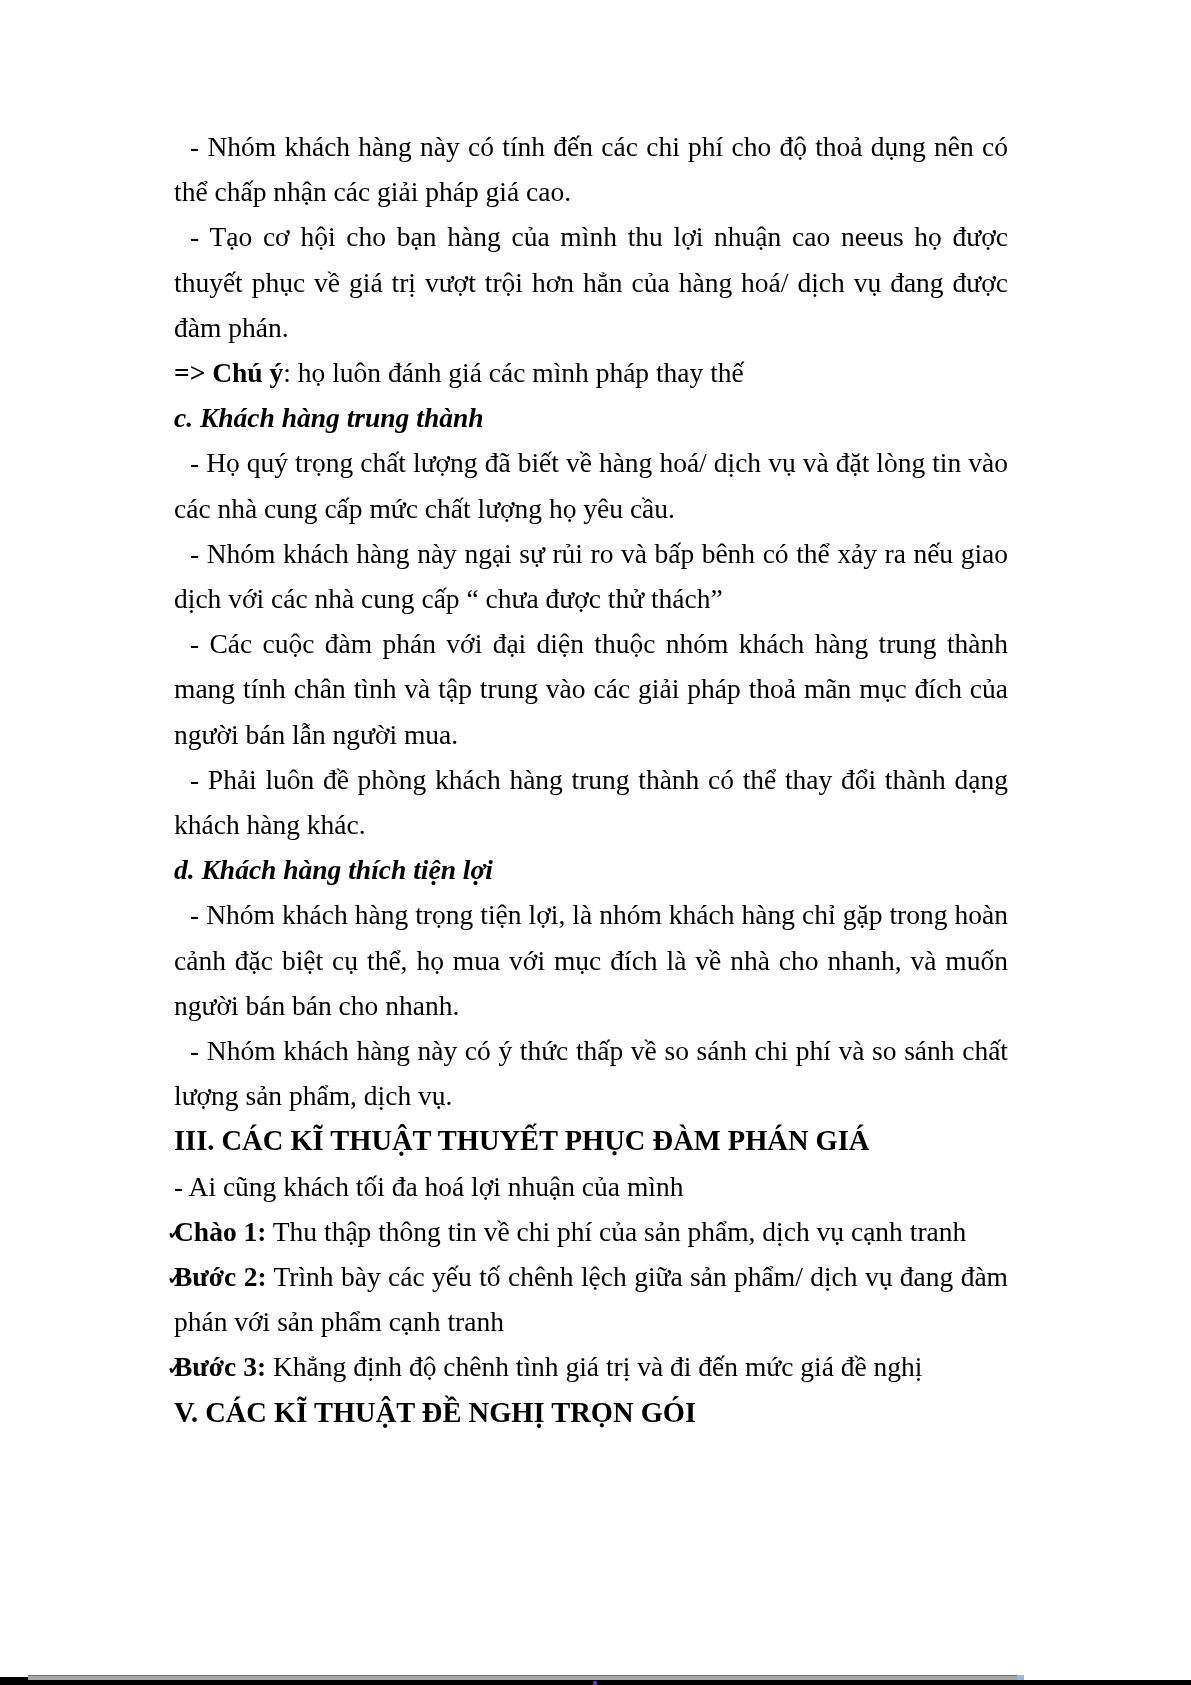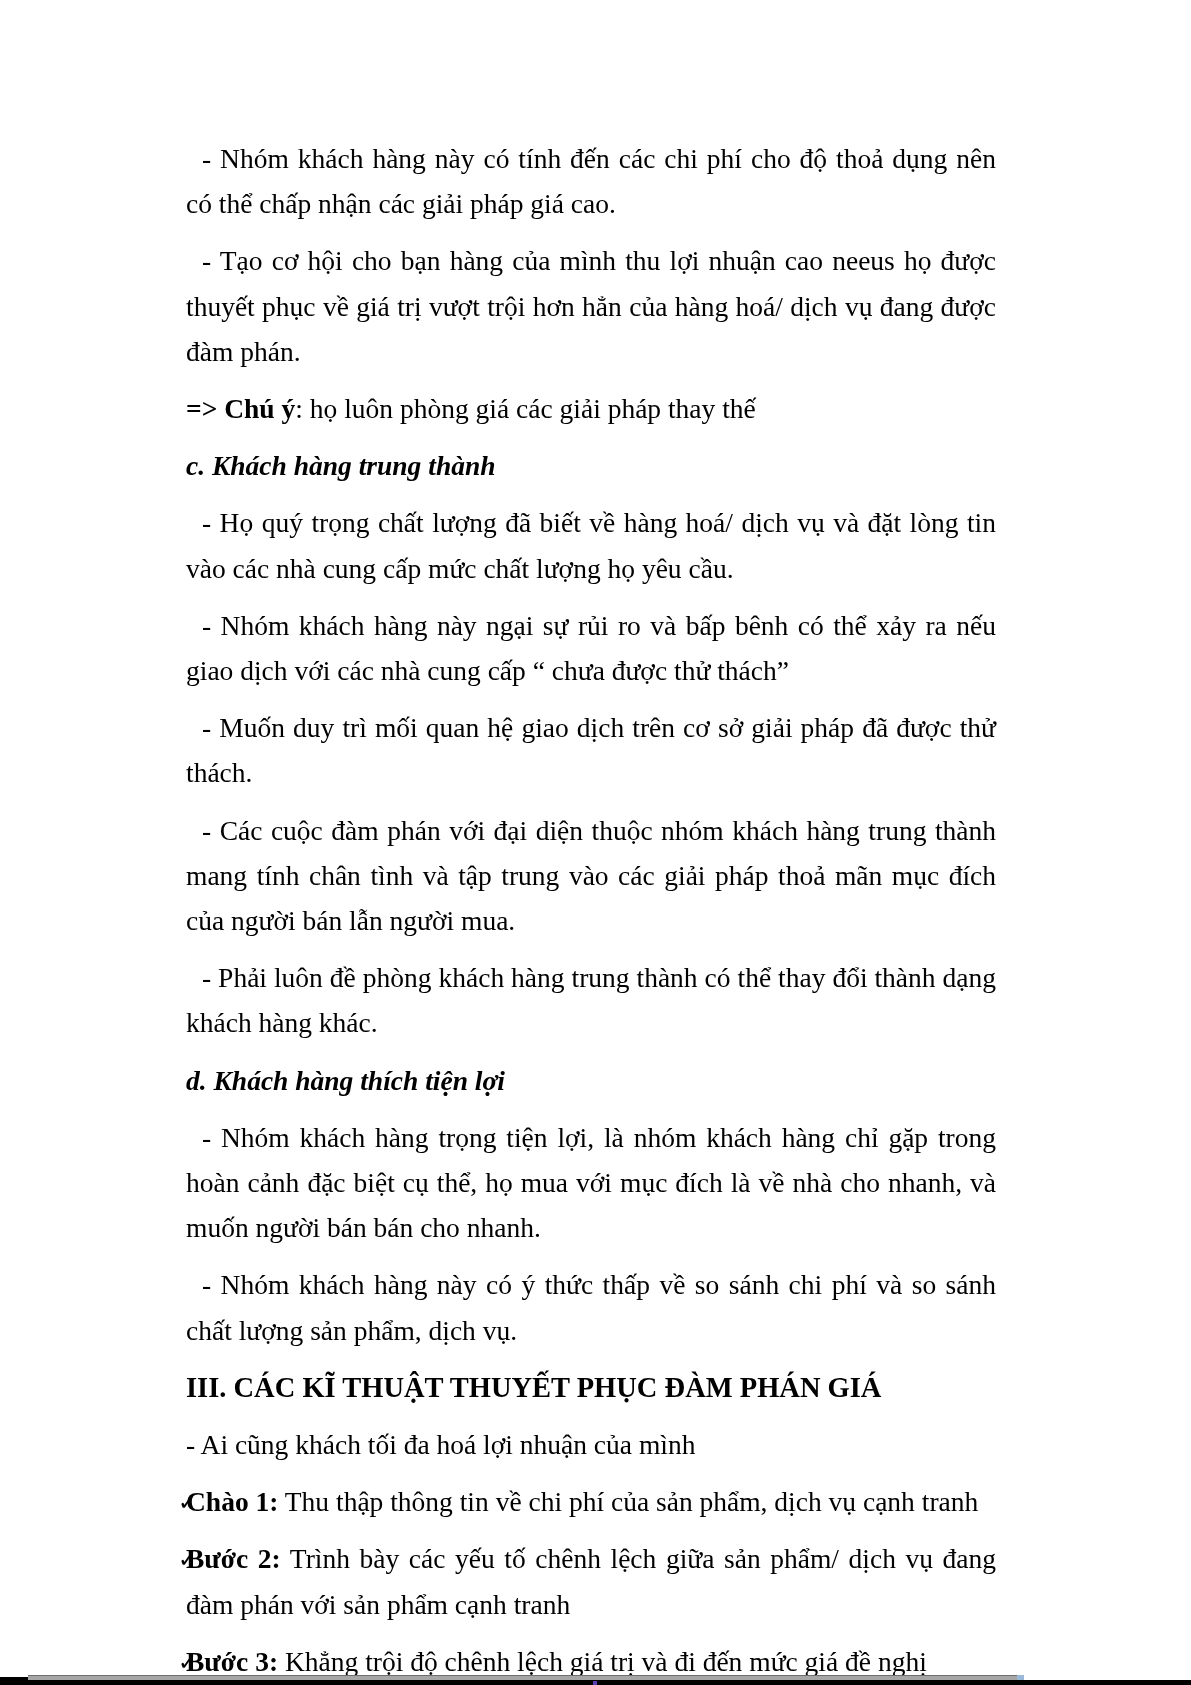--- a/index.html
+++ b/index.html
@@ -19,21 +19,21 @@
   }
   .doc {
     position: absolute;
     left: 174px;
     top: 124px;
     width: 834px;
     font-size: 27.5px;
     line-height: 45.2px;
     text-align: justify;
   }
-  .doc p.blk { margin: 12px; padding: 0; }
+  .doc p.blk { margin: 0; padding: 0; }
   .para { text-indent: 16px; }
   .note { text-indent: 0; }
   .subhead { font-weight: 700; font-style: italic; }
   .section { font-weight: 700; font-size: 28.5px; }
   .sub { padding-left: 30px; }
   .check { position: relative; padding-left: 20px; }
   .check .marker {
     position: absolute;
     left: -8px;
     top: 1px;
@@ -87,35 +87,34 @@
     background: #5a3bb0;
   }
 </style>
 </head>
 <body>
 
 <div class="page">
   <div class="doc">
       <p class="blk para"><span>- Nhóm khách hàng này có tính đến các chi phí cho độ thoả dụng nên có thể chấp nhận các giải pháp giá cao.</span></p>
       <p class="blk para"><span>- Tạo cơ hội cho bạn hàng của mình thu lợi nhuận cao neeus họ được thuyết phục về giá trị vượt trội hơn hẳn của hàng hoá/ dịch vụ đang được đàm phán.</span></p>
-      <p class="blk note"><span class="b">=&gt; Chú ý</span><span>: họ luôn phòng giá các giải pháp thay thế</span></p>
+      <p class="blk note"><span class="b">=&gt; Chú ý</span><span>: họ luôn đánh giá các mình pháp thay thế</span></p>
       <p class="blk subhead"><span class="b i">c. Khách hàng trung thành</span></p>
       <p class="blk para"><span>- Họ quý trọng chất lượng đã biết về hàng hoá/ dịch vụ và đặt lòng tin vào các nhà cung cấp mức chất lượng họ yêu cầu.</span></p>
       <p class="blk para"><span>- Nhóm khách hàng này ngại sự rủi ro và bấp bênh có thể xảy ra nếu giao dịch với các nhà cung cấp “ chưa được thử thách”</span></p>
-      <p class="blk para"><span>- Muốn duy trì mối quan hệ giao dịch trên cơ sở giải pháp đã được thử thách.</span></p>
       <p class="blk para"><span>- Các cuộc đàm phán với đại diện thuộc nhóm khách hàng trung thành mang tính chân tình và tập trung vào các giải pháp thoả mãn mục đích của người bán lẫn người mua.</span></p>
       <p class="blk para"><span>- Phải luôn đề phòng khách hàng trung thành có thể thay đổi thành dạng khách hàng khác.</span></p>
       <p class="blk subhead"><span class="b i">d. Khách hàng thích tiện lợi</span></p>
       <p class="blk para"><span>- Nhóm khách hàng trọng tiện lợi, là nhóm khách hàng chỉ gặp trong hoàn cảnh đặc biệt cụ thể, họ mua với mục đích là về nhà cho nhanh, và muốn người bán bán cho nhanh.</span></p>
       <p class="blk para"><span>- Nhóm khách hàng này có ý thức thấp về so sánh chi phí và so sánh chất lượng sản phẩm, dịch vụ.</span></p>
       <p class="blk section"><span class="b">III. CÁC KĨ THUẬT THUYẾT PHỤC ĐÀM PHÁN GIÁ</span></p>
       <p class="blk sub"><span>- Ai cũng khách tối đa hoá lợi nhuận của mình</span></p>
       <p class="blk check"><span class="marker">✓</span><span class="b">Chào 1:</span><span> Thu thập thông tin về chi phí của sản phẩm, dịch vụ cạnh tranh</span></p>
       <p class="blk check"><span class="marker">✓</span><span class="b">Bước 2:</span><span> Trình bày các yếu tố chênh lệch giữa sản phẩm/ dịch vụ đang đàm phán với sản phẩm cạnh tranh</span></p>
-      <p class="blk check"><span class="marker">✓</span><span class="b">Bước 3:</span><span> Khẳng trội độ chênh lệch giá trị và đi đến mức giá đề nghị</span></p>
+      <p class="blk check"><span class="marker">✓</span><span class="b">Bước 3:</span><span> Khẳng định độ chênh tình giá trị và đi đến mức giá đề nghị</span></p>
       <p class="blk section"><span class="b">V. CÁC KĨ THUẬT ĐỀ NGHỊ TRỌN GÓI</span></p>
     </div>
 
   <div class="hscroll-track" style="background: rgb(166, 166, 166);"></div>
   <div class="hscroll-tick" style="background: rgb(154, 184, 216);"></div>
   <div class="edge-black-left" style="background: rgb(0, 0, 0);"></div>
   <div class="taskbar-strip" style="background: rgb(0, 0, 0);"></div>
   <div class="accent-dot" style="background: rgb(90, 59, 176);"></div>
 </div>
 

